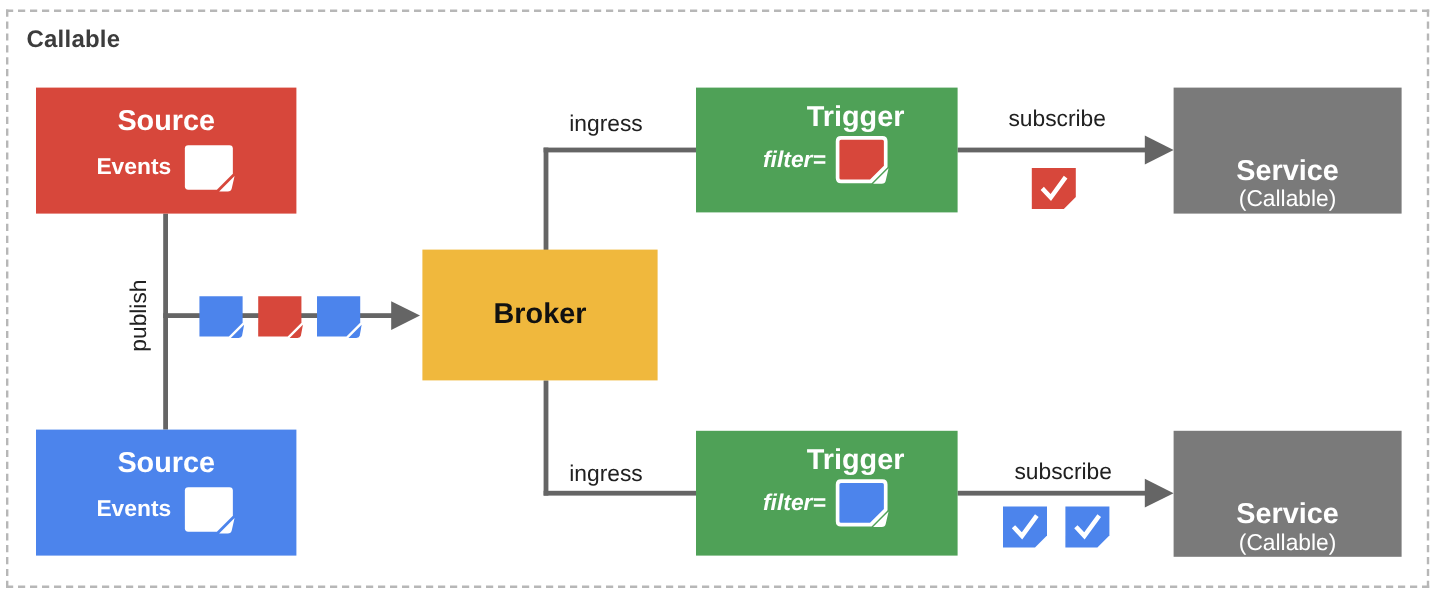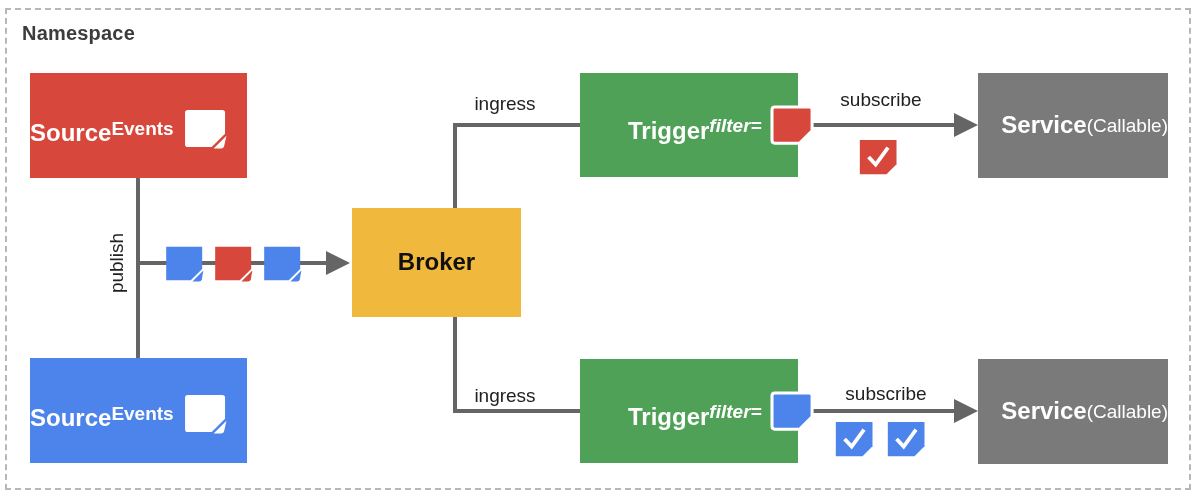--- a/index.html
+++ b/index.html
@@ -9,21 +9,21 @@
   }
   .ns-border {
     position:absolute; left:5px; top:8px; width:1186px; height:482px;
     border:2px dashed var(--c-border_dash,#b7b7b7); box-sizing:border-box;
   }
   .ns-label {
     position:absolute; left:22px; top:22px; font-size:20px; font-weight:bold;
     color:var(--c-text_dark,#3c3c3c); letter-spacing:0.2px;
   }
   .box {
-    position:absolute; display:flex; flex-direction:row; align-items:center;
+    position:absolute; display:flex; flex-direction:column; align-items:center;
     color:#fff; box-sizing:border-box;
   }
   .box-title { font-weight:bold; font-size:24px; line-height:1.1; }
   .source { background:var(--note-fill,#d7473b); }
   .source .box-title { margin-top:15px; }
   .sub-row { display:flex; align-items:center; gap:10px; margin-top:6px; }
   .sub-label { font-weight:bold; font-size:19px; }
   .broker {
     background:var(--c-yellow,#f0b83d); color:#111;
     justify-content:center;
@@ -54,21 +54,21 @@
   .white-fill { fill:#fff; }
   .check-stroke { stroke:#fff; stroke-width:4.5; fill:none; stroke-linecap:square; }
   .bordered-page { stroke:#fff; stroke-width:3.2; stroke-linejoin:round; }
 </style>
 </head>
 <body>
 
 <div class="canvas">
 
   <div class="ns-border"></div>
-  <div class="ns-label">Namespace</div>
+  <div class="ns-label">Callable</div>
 
   <div class="line" style="left:136px; top:178px; width:4px; height:180px;"></div>
   <div class="line" style="left:136px; top:261px; width:192px; height:4px;"></div>
   <div class="arrowhead" style="left:326px; top:251px;"></div>
 
   <div class="line" style="left:453px; top:123px; width:4px; height:86px;"></div>
   <div class="line" style="left:453px; top:123px; width:127px; height:4px;"></div>
 
   <div class="line" style="left:798px; top:123px; width:158px; height:4px;"></div>
   <div class="arrowhead" style="left:954px; top:113px;"></div>
@@ -123,21 +123,21 @@
       <path class="flap-fill" d="M33 43.5 L46.5 30 L44.5 41 Q44 43.5 41 43.5 Z"></path>
     </svg>
   </div>
   <div class="note note-blue" style="left:263px; top:246px;">
     <svg viewBox="0 0 48 44" width="40" height="36">
       <path class="page-fill" d="M1 1 H45 V28 L31 42 H1 Z"></path>
       <path class="flap-fill" d="M33 43.5 L46.5 30 L44.5 41 Q44 43.5 41 43.5 Z"></path>
     </svg>
   </div>
 
-  <div class="box broker" style="left:352px; top:208px; width:169px; height:109px;">
+  <div class="box broker" style="left:352px; top:208px; width:196px; height:109px;">
     <div class="box-title">Broker</div>
   </div>
 
   <div class="box trigger" style="left:580px; top:73px; width:218px; height:104px;">
     <div class="box-title">Trigger</div>
     <div class="sub-row">
       <span class="sub-label">filter=</span>
       <span class="note note-red" style="position:static;">
         <svg viewBox="0 0 48 44" width="46" height="42">
           <path class="page-fill bordered-page" d="M5 2 H41 Q44 2 44 5 V27 L31 40 H5 Q2 40 2 37 V5 Q2 2 5 2 Z"></path>

